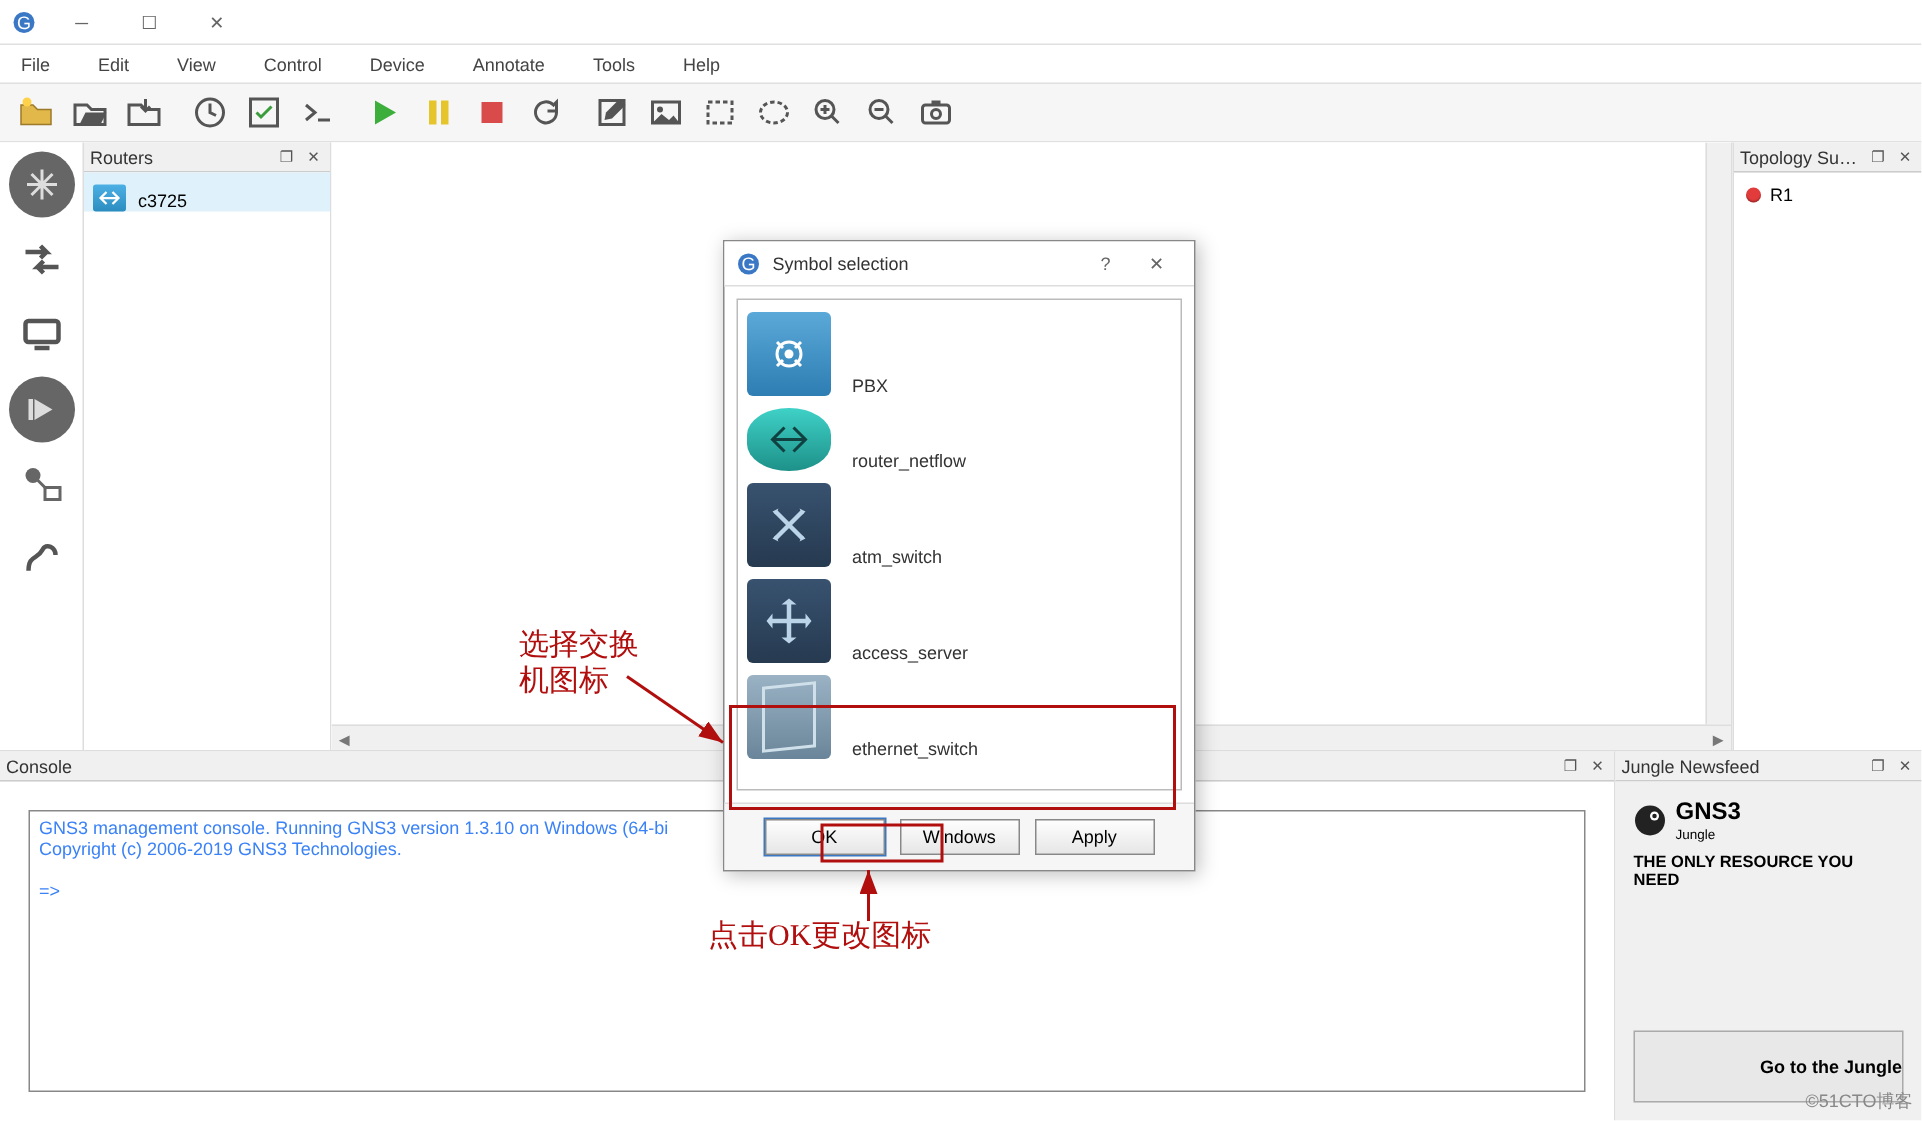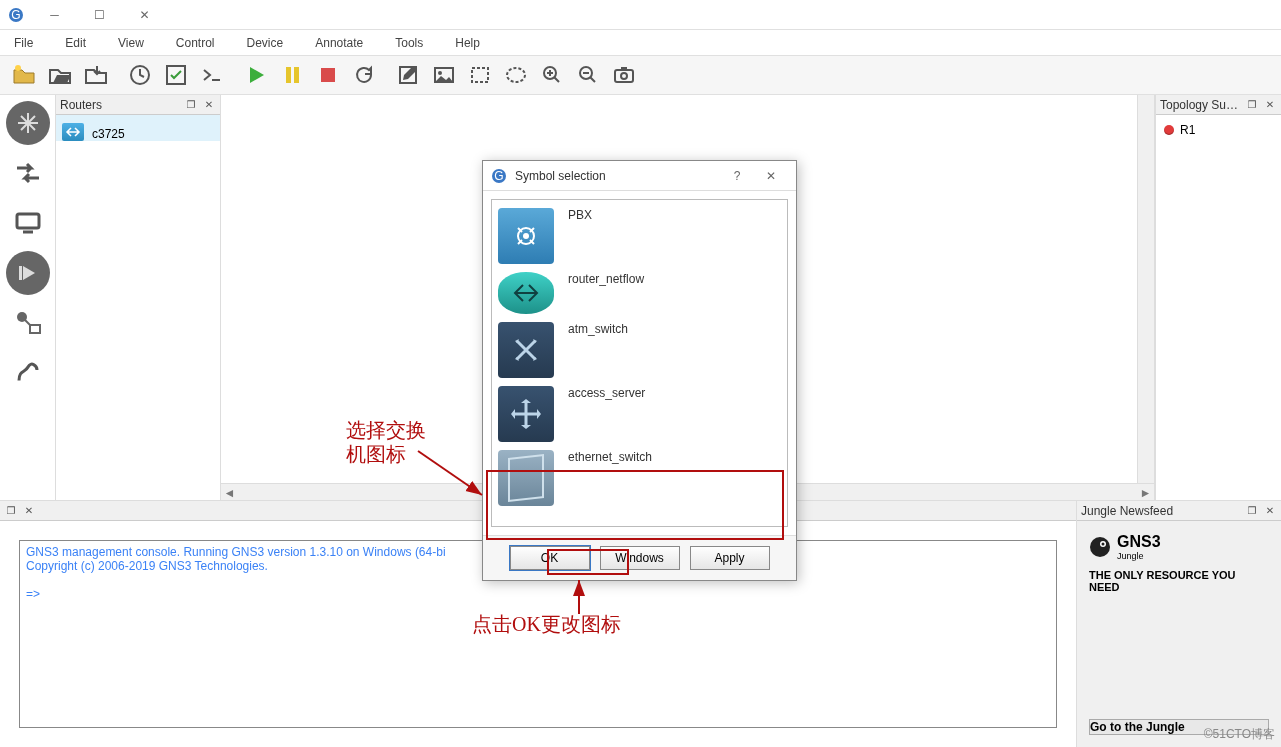--- a/index.html
+++ b/index.html
@@ -35,29 +35,29 @@
 .topo-item{display:flex;align-items:center;gap:6px;padding:2px}
 .led{width:10px;height:10px;border-radius:50%;background:#e23b3b;box-shadow:inset 0 -1px 1px rgba(0,0,0,.3)}
 .bottom-panels{height:247px;display:flex;border-top:1px solid #ddd}
 .console{flex:1;display:flex;flex-direction:column;border-right:1px solid #ddd}
 .console-body{flex:1;font-family:Consolas,monospace;font-size:12px;padding:4px 6px;color:#3b82f6;white-space:pre-wrap;background:#fff;border:1px solid #888;margin:19px}
 .newsfeed{width:204px;display:flex;flex-direction:column}
 .news-body{flex:1;background:#f0f0f0;padding:12px;display:flex;flex-direction:column;gap:8px}
 .jungle-logo{display:flex;align-items:center;gap:6px;font-weight:bold;font-size:16px}
 .news-title{font-weight:bold;font-size:11px}
 .news-text{font-size:11px;color:#333;line-height:1.3}
-.jungle-btn{margin-top:auto;height:16px;background:#e8e8e8;border:1px solid #aaa;display:flex;align-items:center;justify-content:flex-start;font-weight:bold;font-size:12px;cursor:pointer}
+.jungle-btn{margin-top:auto;height:48px;background:#e8e8e8;border:1px solid #aaa;display:flex;align-items:center;justify-content:flex-end;font-weight:bold;font-size:12px;cursor:pointer}
 .dialog{position:absolute;top:160px;left:482px;width:315px;background:#fff;border:1px solid #888;box-shadow:2px 2px 12px rgba(0,0,0,.25);z-index:100}
 .dlg-title{height:30px;display:flex;align-items:center;padding:0 8px;background:#fff;border-bottom:1px solid #ddd}
 .dlg-title .dlg-icon{width:16px;height:16px;margin-right:8px}
 .dlg-title .dlg-txt{flex:1;color:#333}
 .dlg-title .dlg-help,.dlg-title .dlg-close{width:34px;height:28px;display:flex;align-items:center;justify-content:center;color:#666;cursor:pointer}
 .dlg-body{padding:8px;min-height:330px}
 .sym-scroll{border:1px solid #bbb;height:328px;overflow-y:auto;padding:4px;background:#fff}
-.sym-item{display:flex;align-items:flex-start;gap:14px;padding:4px 2px}
+.sym-item{display:flex;align-items:flex-end;gap:14px;padding:4px 2px}
 .sym-icon{width:56px;height:56px;border-radius:4px;display:flex;align-items:center;justify-content:center;flex-shrink:0}
 .sym-blue{background:linear-gradient(#5aa9d8,#2e7db3)}
 .sym-teal{background:linear-gradient(#3fd1c7,#1d9189);border-radius:28px/18px}
 .sym-dkblue{background:linear-gradient(#38526f,#263a50)}
 .sym-grey{background:linear-gradient(#9ab2c4,#6a8599);position:relative}
 .sym-grey::before{content:"";position:absolute;inset:6px 10px;border:2px solid #cfe0eb;transform:skewY(-6deg)}
 .sym-label{color:#333}
 .dlg-btns{display:flex;justify-content:center;gap:10px;padding:10px;background:#f6f6f6;border-top:1px solid #ddd}
 .btn{width:80px;height:24px;border:1px solid #888;background:linear-gradient(#fefefe,#e6e6e6);display:flex;align-items:center;justify-content:center;cursor:pointer}
 .btn.primary{outline:1px solid #3a78c5}
@@ -274,20 +274,21 @@
         <span class="led"></span>
         <span>R1</span>
       </div>
     </div>
   </div>
 </div>
 
 <div class="bottom-panels">
   <div class="console">
     <div class="panel-header">
+      <span class="ph-title">Console</span>
       <span class="ph-btn">❐</span>
       <span class="ph-btn">✕</span>
     </div>
     <div class="console-body"><span>GNS3 management console. Running GNS3 version 1.3.10 on Windows (64-bi</span>
 <span>Copyright (c) 2006-2019 GNS3 Technologies.</span>
 
 <span>=&gt;</span></div>
   </div>
   <div class="newsfeed">
     <div class="panel-header">

